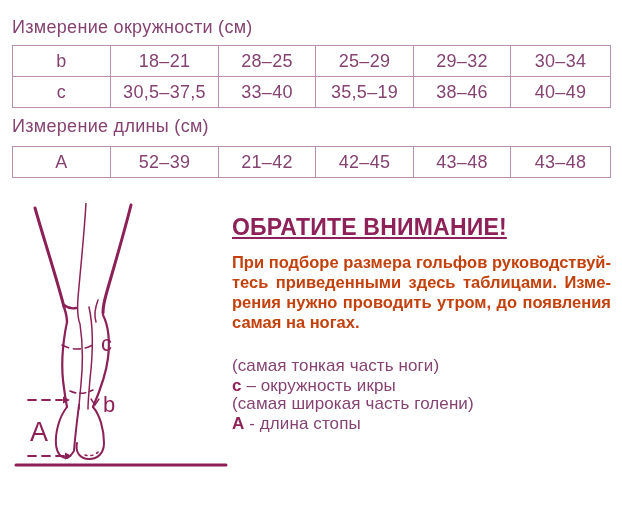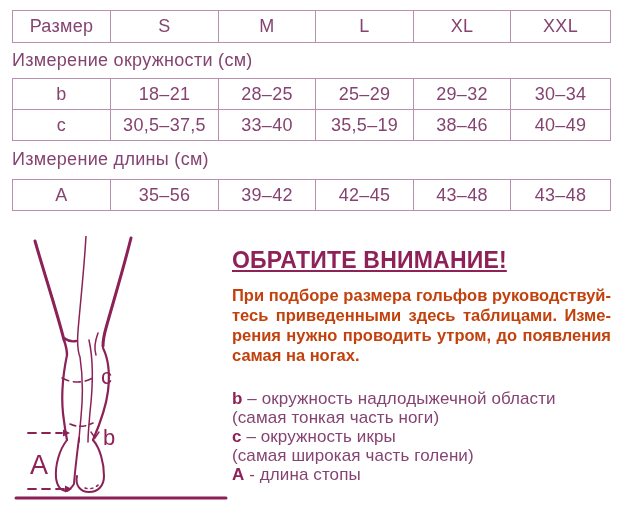--- a/index.html
+++ b/index.html
@@ -66,40 +66,20 @@
   
   .fig-label { font-family: "Liberation Sans", "DejaVu Sans", sans-serif; fill: #8e2157; }
 </style>
 </head>
 <body>
 
 <div class="page">
 
   <div class="tables">
 
-    <table class="size-table header-table">
-      <colgroup>
-        <col style="width:98px">
-          <col style="width:108px">
-          <col style="width:97px">
-        <col style="width:98px">
-          <col style="width:97px">
-          <col style="width:100px">
-      </colgroup>
-      <tbody>
-          <tr>
-        <td>Размер</td>
-        <td>S</td>
-        <td>M</td>
-        <td>L</td>
-        <td>XL</td>
-        <td>XXL</td>
-      </tr>
-    </tbody>
-      </table>
 
     <div class="section-title">Измерение окружности (см)</div>
 
     <table class="size-table">
       <colgroup>
         <col style="width:98px">
           <col style="width:108px">
           <col style="width:97px">
         <col style="width:98px">
           <col style="width:97px">
@@ -132,22 +112,22 @@
         <col style="width:98px">
           <col style="width:108px">
           <col style="width:97px">
         <col style="width:98px">
           <col style="width:97px">
           <col style="width:100px">
       </colgroup>
       <tbody>
           <tr>
         <td>A</td>
-        <td>35–56</td>
-        <td>39–42</td>
+        <td>52–39</td>
+        <td>21–42</td>
         <td>42–45</td>
         <td>43–48</td>
         <td>43–48</td>
       </tr>
     </tbody>
       </table>
   </div>
 
   <div class="bottom">
 
@@ -190,21 +170,20 @@
 
       <div class="notice-body">
         <div class="pline just">При подборе размера гольфов руководствуй-</div>
         <div class="pline just">тесь приведенными здесь таблицами. Изме-</div>
         <div class="pline just">рения нужно проводить утром, до появления</div>
         <div class="pline last">самая на ногах.</div>
       </div>
 
       <div class="legend">
         <div class="legend-item">
-          <div class="legend-line"><span class="legend-key">b</span><span> – окружность надлодыжечной области</span></div>
           <div class="legend-note">(самая тонкая часть ноги)</div>
         </div>
         <div class="legend-item">
           <div class="legend-line"><span class="legend-key">c</span><span> – окружность икры</span></div>
           <div class="legend-note">(самая широкая часть голени)</div>
         </div>
         <div class="legend-item">
           <div class="legend-line"><span class="legend-key">A</span><span> - длина стопы</span></div>
 
         </div>

